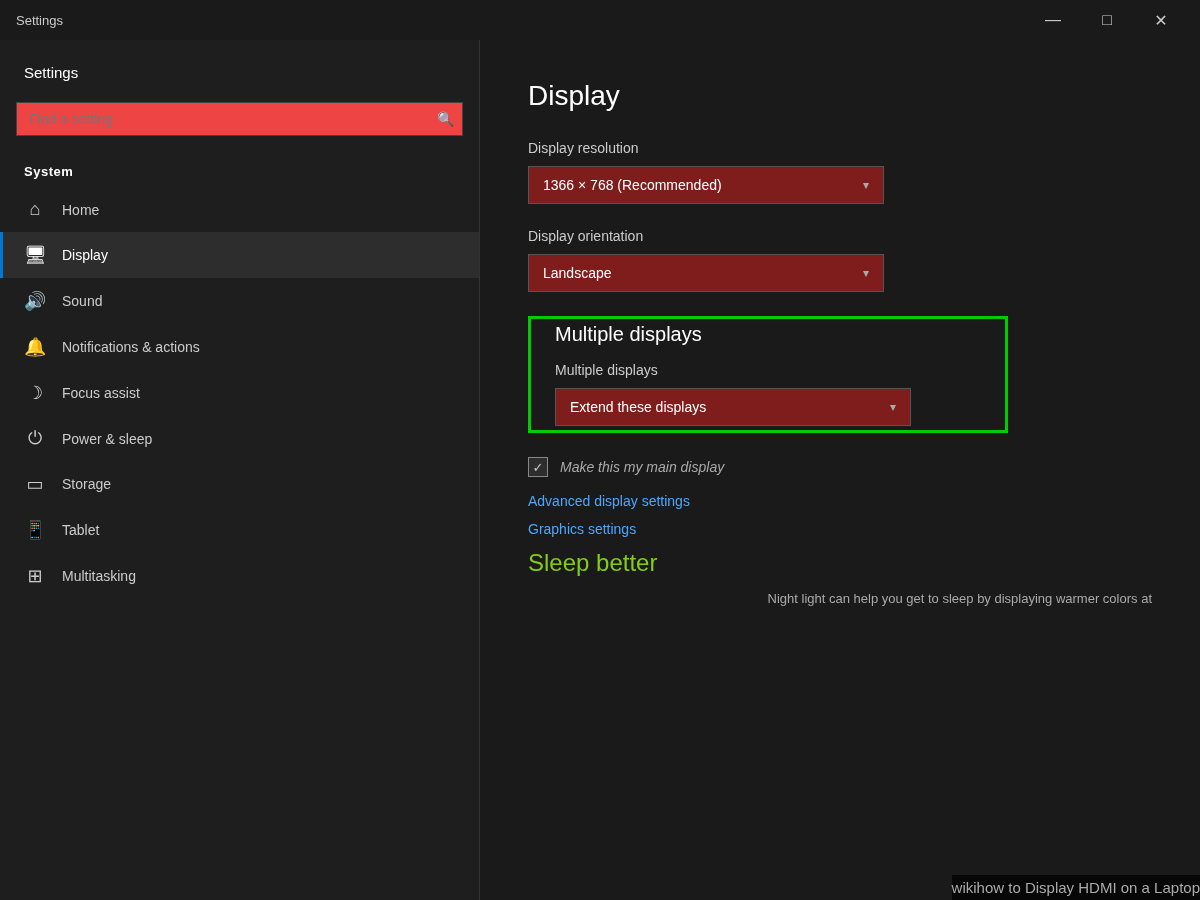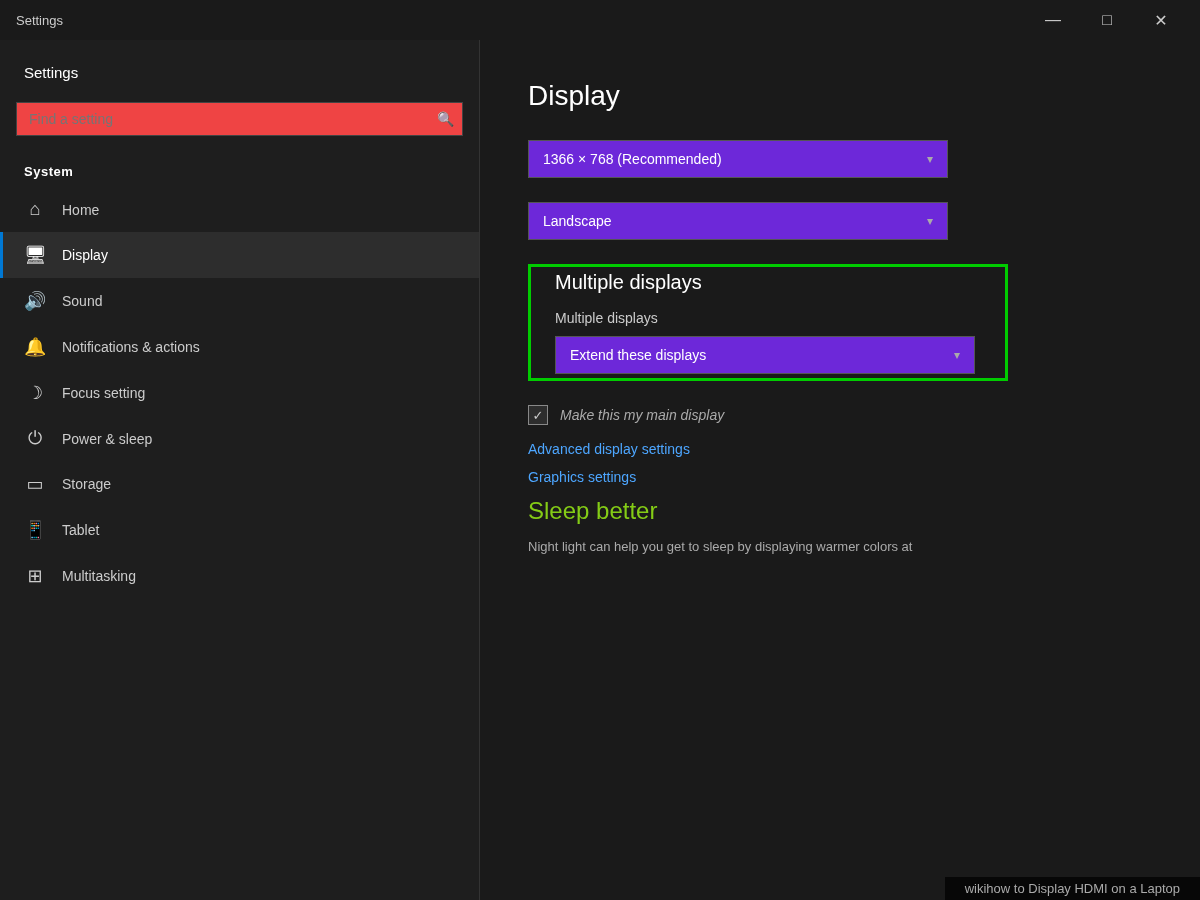--- a/index.html
+++ b/index.html
@@ -46,22 +46,22 @@
       justify-content: center;
     }
 
     
     .watermark {
       position: absolute;
       bottom: 0;
       right: 0;
       background: rgba(0,0,0,0.7);
       color: #aaa;
-      font-size: 13px;
-      padding: 4px 20px;
+      font-size: 15px;
+      padding: 4px 0;
       z-index: 100;
       margin-top: 24px;
     }
 
     
     .app-container {
       position: absolute;
       top: 40px;
       left: 0; right: 0; bottom: 0;
       display: flex;
@@ -169,22 +169,22 @@
       font-size: 14px;
       color: #cccccc;
       margin-bottom: 10px;
     }
 
     .dropdown-wrapper {
       margin-bottom: 24px;
     }
 
     .dropdown {
-      width: 420px;
-      background: #6d28d9;
+      width: 356px;
+      background: #7f1d1d;
       border: 1px solid #555;
       color: #ffffff;
       padding: 10px 14px;
       font-size: 14px;
       display: flex;
       align-items: center;
       justify-content: space-between;
       cursor: pointer;
     }
     .dropdown-chevron {
@@ -243,20 +243,21 @@
       font-size: 24px;
       font-weight: 300;
       color: #84cc16;
       margin-top: 8px;
       margin-bottom: 12px;
     }
     .sleep-section-desc {
       font-size: 13px;
       color: #aaaaaa;
       line-height: 1.5;
+      text-align: right;
     }
 
     
     .sidebar::-webkit-scrollbar,
     .content::-webkit-scrollbar { width: 6px; }
     .sidebar::-webkit-scrollbar-track,
     .content::-webkit-scrollbar-track { background: #1a1a1a; }
     .sidebar::-webkit-scrollbar-thumb,
     .content::-webkit-scrollbar-thumb { background: #444; border-radius: 3px; }
   </style>
@@ -301,21 +302,21 @@
       <span>Sound</span>
     </div>
 
     <div class="sidebar-item">
       <span class="sidebar-icon">🔔</span>
       <span>Notifications &amp; actions</span>
     </div>
 
     <div class="sidebar-item">
       <span class="sidebar-icon">☽</span>
-      <span>Focus setting</span>
+      <span>Focus assist</span>
     </div>
 
     <div class="sidebar-item">
       <span class="sidebar-icon">⏻</span>
       <span>Power &amp; sleep</span>
     </div>
 
     <div class="sidebar-item">
       <span class="sidebar-icon">▭</span>
       <span>Storage</span>
@@ -329,27 +330,29 @@
     <div class="sidebar-item">
       <span class="sidebar-icon">⊞</span>
       <span>Multitasking</span>
     </div>
   </div>
 
   <div class="content">
     <h1 class="page-title">Display</h1>
 
     <div class="dropdown-wrapper">
+      <div class="section-label">Display resolution</div>
       <div class="dropdown">
         <span>1366 × 768 (Recommended)</span>
         <span class="dropdown-chevron">▾</span>
       </div>
     </div>
 
     <div class="dropdown-wrapper">
+      <div class="section-label">Display orientation</div>
       <div class="dropdown">
         <span>Landscape</span>
         <span class="dropdown-chevron">▾</span>
       </div>
     </div>
 
     <div class="multiple-displays-section">
       <div class="section-title">Multiple displays</div>
       <div class="section-label">Multiple displays</div>
       <div class="dropdown">

